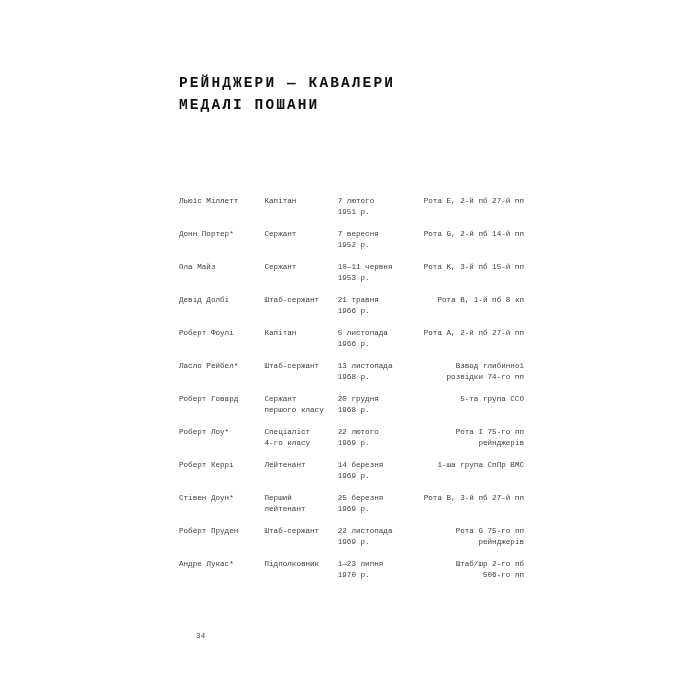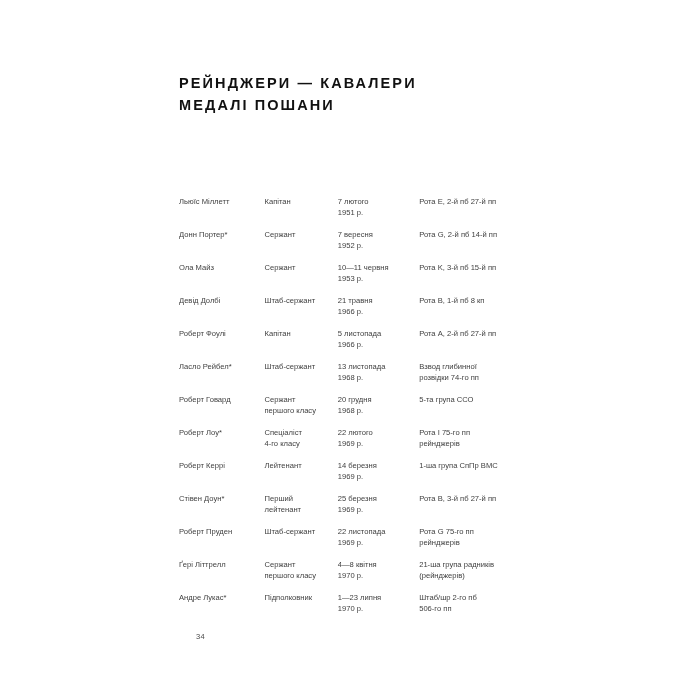--- a/index.html
+++ b/index.html
@@ -14,20 +14,21 @@
     font-family: "Liberation Sans", "DejaVu Sans", sans-serif;
     color: #3a3a3a;
     overflow: hidden;
     position: relative;
   }
   .page {
     position: absolute;
     inset: 0;
     width: 700px;
     height: 700px;
+    font-family: Liberation Mono, monospace;
   }
 
   
   .page-title {
     position: absolute;
     left: 179px;
     top: 62px;
     width: 420px;
     font-size: 14.5px;
     font-weight: bold;
@@ -51,21 +52,21 @@
   }
   .ranger-table td {
     vertical-align: top;
     padding: 0 0 10.6px 0;
     white-space: pre-line;
     font-weight: normal;
   }
   .col-name   { width: 84px;  padding-right: 6px; margin-top: 44px; }
   .col-rank   { width: 72px;  padding-right: 6px; }
   .col-date   { width: 80px;  padding-right: 6px; }
-  .col-unit   { width: 103px; }
+  .col-unit   { width: 103px; text-align: right; }
 
   
   .folio {
     position: absolute;
     left: 196px;
     top: 632px;
     font-size: 7.5px;
     color: #4a4a4a;
     letter-spacing: 0.3px;
     text-align: center;
@@ -158,29 +159,20 @@
         </tr>
         <tr>
           <td class="col-name">Роберт Пруден</td>
           <td class="col-rank">Штаб-сержант</td>
           <td class="col-date">22 листопада
 1969 р.</td>
           <td class="col-unit">Рота G 75-го пп
 рейнджерів</td>
         </tr>
         <tr>
-          <td class="col-name">Ґері Літтрелл</td>
-          <td class="col-rank">Сержант
-першого класу</td>
-          <td class="col-date">4—8 квітня
-1970 р.</td>
-          <td class="col-unit">21-ша група радників
-(рейнджерів)</td>
-        </tr>
-        <tr>
           <td class="col-name">Андре Лукас*</td>
           <td class="col-rank">Підполковник</td>
           <td class="col-date">1—23 липня
 1970 р.</td>
           <td class="col-unit">Штаб/шр 2-го пб
 506-го пп</td>
         </tr>
       </tbody>
   </table>
 

